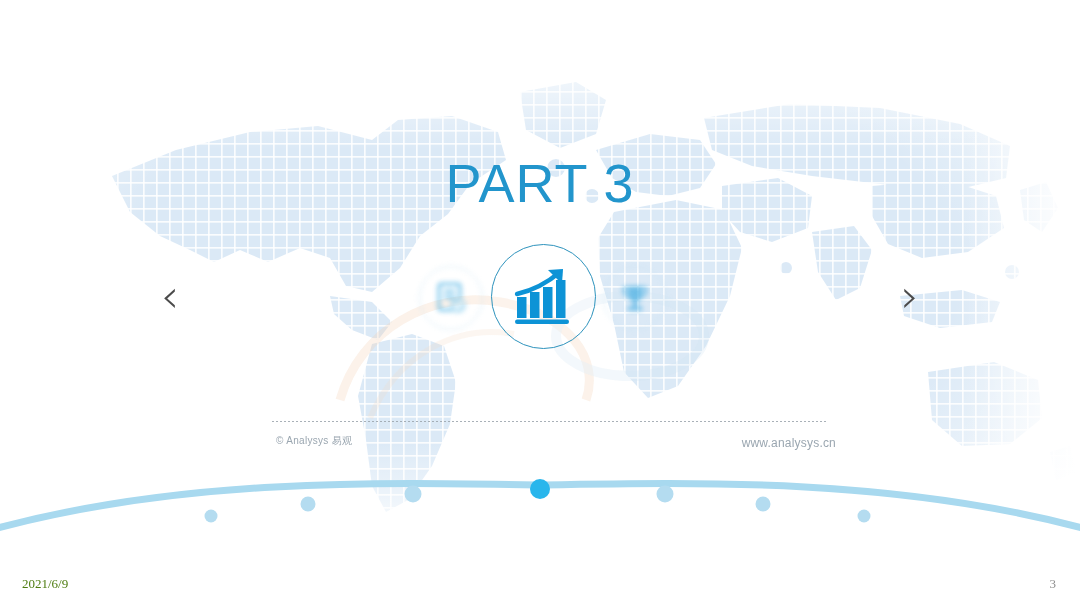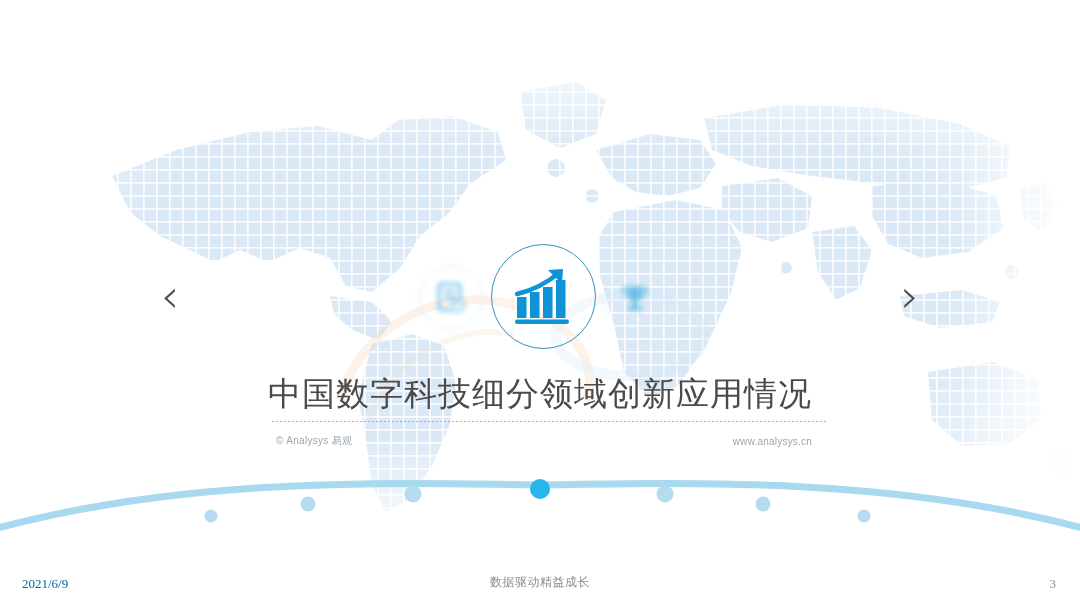--- a/index.html
+++ b/index.html
@@ -141,38 +141,38 @@
   .credit-left {
     position:absolute;
     left:276px; top:434px;
     font-size:10px;
     color:#9aa6b0;
     letter-spacing:.3px;
     font-family:Liberation Sans, sans-serif;
   }
   .credit-right {
     position:absolute;
-    right:268px; top:436px;
-    font-size:10px;
+    right:244px; top:436px;
+    font-size:12px;
     color:#9aa6b0;
     letter-spacing:.2px;
     font-family:"Liberation Sans","DejaVu Sans",sans-serif;
   }
 
   
   .arc-wrap {
     position:absolute;
     left:0; top:460px;
     width:1080px; height:90px;
   }
 
   
   .footer-date {
     position:absolute; left:22px; bottom:16px;
-    font-size:13px; color:#0369a1;
+    font-size:13px; color:#4d7c0f;
     font-family:"Liberation Serif","DejaVu Serif",serif;
     margin-top:9px;
   }
   .footer-center {
     position:absolute; left:0; right:0; bottom:17px;
     text-align:center;
     font-size:12px; color:#8c8c8c;
     letter-spacing:.5px;
     font-family:"DejaVu Sans","Liberation Sans",sans-serif;
   }
@@ -261,20 +261,21 @@
 
     <div class="fade-top"></div>
     <div class="fade-bottom"></div>
     <div class="fade-left"></div>
     <div class="fade-right"></div>
   </div>
 
   <div class="nav-arrow nav-prev">‹</div>
   <div class="nav-arrow nav-next">›</div>
 
+  <div class="part-title">PART 3</div>
 
   <div class="icon-cluster">
 
     <div class="icon-side left">
       <span class="ring"></span>
       <svg width="36" height="36" viewBox="0 0 36 36">
         <rect x="6" y="4" width="21" height="26" rx="2.5" fill="none" stroke="#2ea5e0" stroke-width="3"></rect>
         <rect x="11" y="10" width="11" height="3" fill="#2ea5e0"></rect>
         <rect x="11" y="16" width="11" height="3" fill="#2ea5e0"></rect>
         <circle cx="25" cy="25" r="8" fill="#8fd0ef"></circle>
@@ -302,21 +303,20 @@
       <svg width="34" height="34" viewBox="0 0 34 34">
         <path d="M10,5 L24,5 L24,13 C24,18 21,21 17,21 C13,21 10,18 10,13 Z" fill="#2ea5e0"></path>
         <path d="M10,7 L5.5,7 C5.5,13 8,15 10.5,15.2" fill="none" stroke="#2ea5e0" stroke-width="2.4"></path>
         <path d="M24,7 L28.5,7 C28.5,13 26,15 23.5,15.2" fill="none" stroke="#2ea5e0" stroke-width="2.4"></path>
         <rect x="15" y="20" width="4" height="6" fill="#2ea5e0"></rect>
         <rect x="9.5" y="25.5" width="15" height="4" rx="1.4" fill="#2ea5e0"></rect>
       </svg>
     </div>
   </div>
 
-  <div class="headline">中国数字科技细分领域创新应用情况</div>
 
   <div class="rule"></div>
 
   <div class="credit-left">© Analysys 易观</div>
   <div class="credit-right">www.analysys.cn</div>
 
   <div class="arc-wrap">
     <svg width="1080" height="90" viewBox="0 0 1080 90">
       <path d="M-10,70 C180,18 380,22 540,25 C700,22 900,18 1090,70" fill="none" stroke="#a8d9ef" stroke-width="7" stroke-linecap="round"></path>
       <g id="dots-group">
@@ -325,16 +325,15 @@
           <circle cx="413" cy="34" r="8.5" fill="#b4dcf0"></circle>
           <circle cx="540" cy="29" r="10" fill="#29b6ec"></circle>
           <circle cx="665" cy="34" r="8.5" fill="#b4dcf0"></circle>
           <circle cx="763" cy="44" r="7.5" fill="#b4dcf0"></circle>
           <circle cx="864" cy="56" r="6.5" fill="#b4dcf0"></circle>
         </g>
     </svg>
   </div>
 
   <div class="footer-date">2021/6/9</div>
-  <div class="footer-center">数据驱动精益成长</div>
   <div class="footer-page">3</div>
 
 </div>
 
 </body></html>

